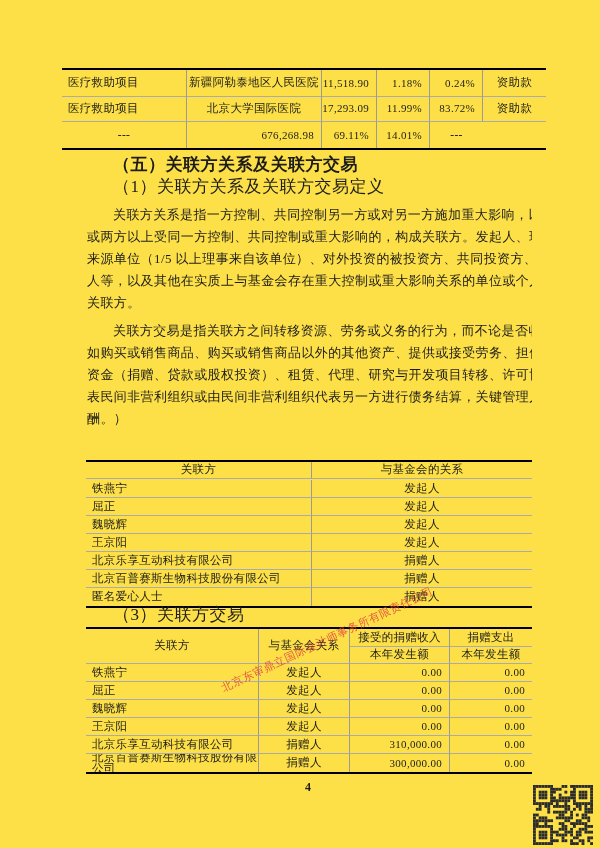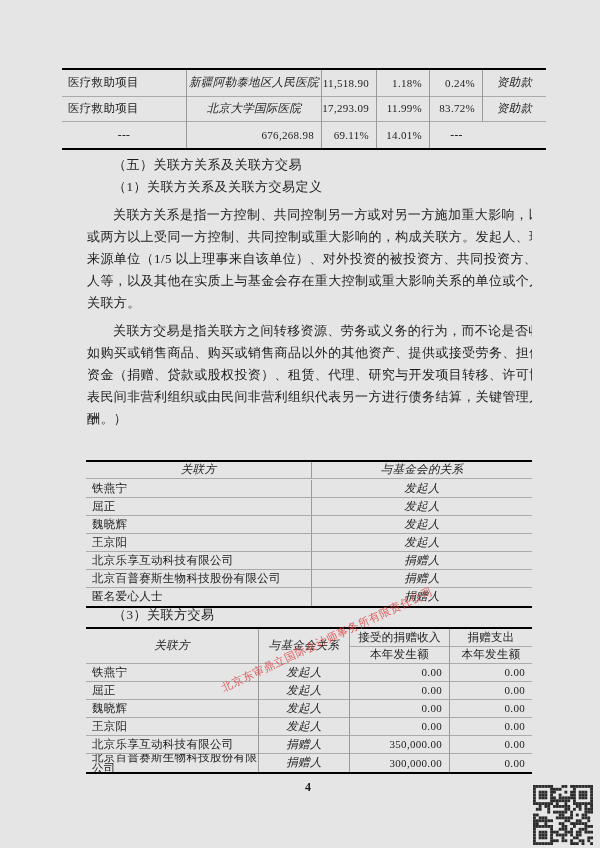--- a/index.html
+++ b/index.html
@@ -1,39 +1,39 @@
 <!DOCTYPE html>
 <html><head>
 <meta charset="utf-8">
 <style>
   html,body{margin:0;padding:0;background:#ffffff;}
   .page{
-    position:relative;width:600px;height:848px;background:#e5e5e5;overflow:hidden;
+    position:relative;width:600px;height:848px;background:#fde047;overflow:hidden;
     font-family:"Liberation Serif","DejaVu Serif",serif;color:#1c1c1c;
   }
   
   .grid{display:grid;box-sizing:border-box;}
   .cell{box-sizing:border-box;display:flex;align-items:center;overflow:hidden;
         font-size:11.5px;letter-spacing:.3px;line-height:1;}
   .cL{justify-content:flex-start;padding-left:6px;}
-  .cC{justify-content:center;font-style:italic;}
+  .cC{justify-content:center;}
   .cR{justify-content:flex-end;padding-right:7px;}
   .vline{border-right:1px solid #9a9a9a;}
   .hline{border-bottom:1px solid #ababab;}
   .num{font-weight:400;font-size:11px;}
   
   .t1{position:absolute;left:62px;top:68px;width:484px;
       border-top:2.5px solid #000;border-bottom:2.5px solid #000;
       grid-template-columns:125px 135px 55px 53px 53px 63px;
       grid-auto-rows:26px;}
   .t1 .cell:nth-child(-n+6){height:27px;}
   
   .textblock{position:absolute;left:87px;top:154px;width:445px;}
-  .h-bold{font-size:13px;font-weight:normal;line-height:22px;letter-spacing:.5px;text-indent:26px;}
-  .h-sub{font-size:13px;line-height:22px;letter-spacing:.5px;text-indent:26px;}
+  .h-bold{font-size:17px;font-weight:bold;line-height:22px;letter-spacing:.5px;text-indent:26px;}
+  .h-sub{font-size:17px;line-height:22px;letter-spacing:.5px;text-indent:26px;}
   .pline{font-size:13px;line-height:22px;letter-spacing:.4px;white-space:nowrap;
          text-align:justify;text-align-last:justify;overflow:hidden;}
   .pline.first{text-indent:26px;}
   .pline.last{text-align-last:left;}
   .mt6{margin-top:6px;}　.mt3{margin-top:3px;}
   
   .t2{position:absolute;left:86px;top:460px;width:446px;
       border-top:2px solid #000;border-bottom:2px solid #000;
       grid-template-columns:226px 220px;grid-auto-rows:18px;}
   .t2 .hd{height:17px;font-size:11.5px;}
@@ -154,21 +154,21 @@
     <div class="cell cR vline hline drow num">0.00</div>
     <div class="cell cR hline drow num">0.00</div>
 
     <div class="cell cL vline hline drow">王京阳</div>
     <div class="cell cC vline hline drow">发起人</div>
     <div class="cell cR vline hline drow num">0.00</div>
     <div class="cell cR hline drow num">0.00</div>
 
     <div class="cell cL vline hline drow">北京乐享互动科技有限公司</div>
     <div class="cell cC vline hline drow">捐赠人</div>
-    <div class="cell cR vline hline drow num">350,000.00</div>
+    <div class="cell cR vline hline drow num">310,000.00</div>
     <div class="cell cR hline drow num">0.00</div>
 
     <div class="cell cL vline drow">北京百普赛斯生物科技股份有限公司</div>
     <div class="cell cC vline drow">捐赠人</div>
     <div class="cell cR vline drow num">300,000.00</div>
     <div class="cell cR drow num">0.00</div>
   </div>
 
   <div class="wm">北京东审鼎立国际会计师事务所有限责任公司</div>
 

